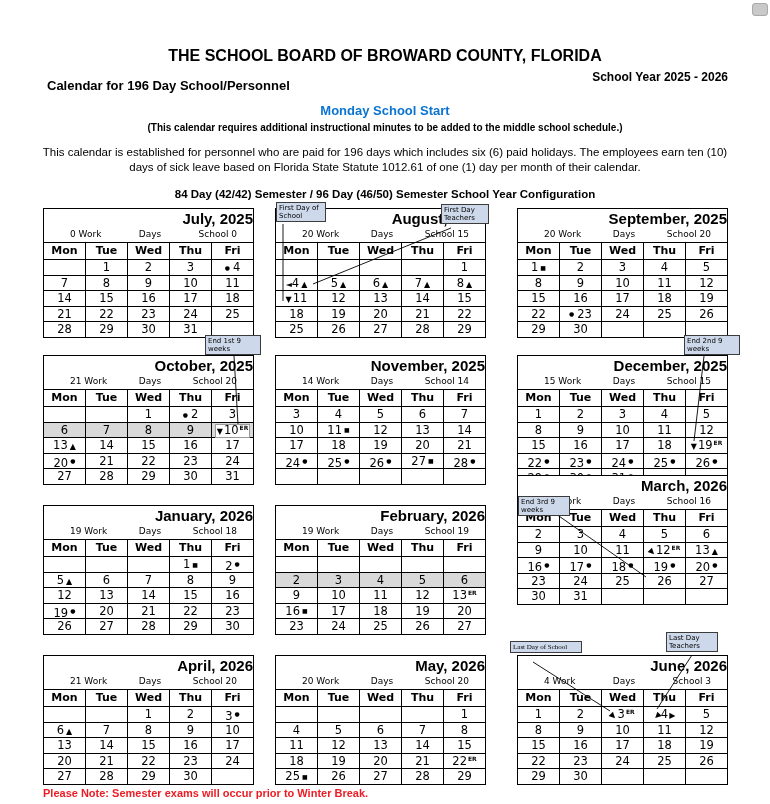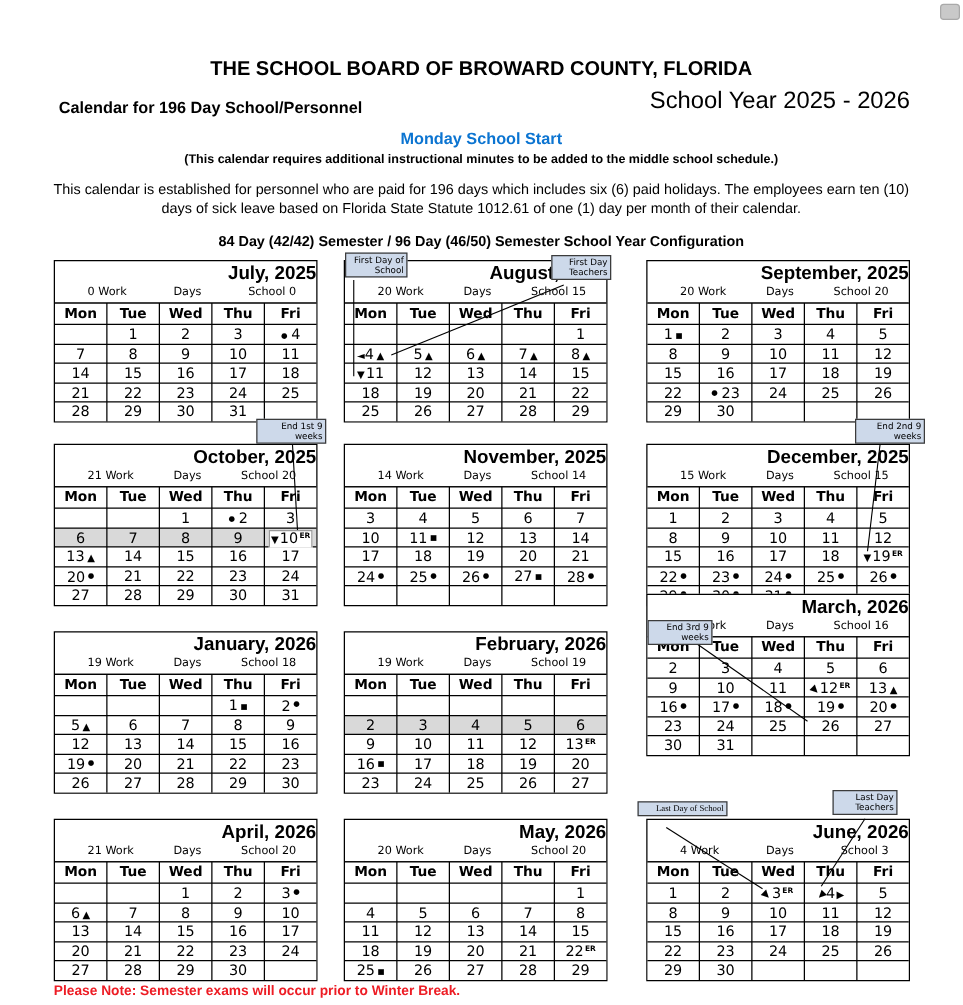--- a/index.html
+++ b/index.html
@@ -2,21 +2,21 @@
 <html><head>
 <meta charset="utf-8">
 <style>
   html,body{margin:0;padding:0;background:#fff;}
   #page{position:relative;width:770px;height:804px;background:#ffffff;overflow:hidden;
         font-family:"Liberation Sans",sans-serif;color:#000;}
   .abs{position:absolute;text-align:center;}
   
   #main-title{left:0;right:0;top:47px;text-align:center;font-size:16px;font-weight:bold;}
   #sub-left{left:47px;top:78px;font-size:13px;font-weight:bold;}
-  #sub-right{right:42px;top:70px;font-size:19px;font-weight:normal;}
+  #sub-right{right:42px;top:70px;font-size:12px;font-weight:bold;}
   #start-label{left:0;right:0;top:103px;text-align:center;font-size:13px;font-weight:bold;color:#0b74d1;}
   #paren-note{left:0;right:0;top:122px;text-align:center;font-size:10px;font-weight:bold;}
   #desc{left:40px;width:690px;top:145px;text-align:center;font-size:11.5px;line-height:1.32;}
   #config-line{left:0;right:0;top:188px;text-align:center;font-size:11.5px;font-weight:bold;}
   #footer-note{left:43px;top:787px;font-size:11px;font-weight:bold;color:#ed1c24;}
   
   #sb-thumb{left:752px;top:3px;width:14px;height:11px;background:#c9c9c9;border:1px solid #a9a9a9;border-radius:3px;}
   
   .month{position:absolute;width:211px;border:1.5px solid #000;background:#fff;box-sizing:border-box;z-index:1;}
   .m-title{height:20px;line-height:20px;text-align:right;font-weight:bold;font-size:15px;
@@ -37,21 +37,21 @@
   .a-tri_r{font-size:8px;margin-left:1px;}
   .s-arr_l{font-size:8px;margin-right:0px;}
   .s-arr_d{font-size:8px;margin-right:1px;}
   .s-arr_se{display:inline-block;transform:rotate(-45deg);font-size:8px;margin-right:1px;}
   .s-arr_sw{display:inline-block;transform:rotate(45deg);font-size:8px;margin-right:1px;}
   .er{font-size:6px;position:relative;top:-4px;margin-left:1px;font-weight:600;}
   .wbox{background:#fff;border:1px solid #9a9a9a;padding:0 1px;display:inline-block;line-height:11px;}
   
   #arrow-overlay{position:absolute;left:0;top:0;z-index:5;pointer-events:none;}
   .callout{position:absolute;z-index:6;background:#cdd9ea;border:1px solid #3c3c3c;
-           font-size:7px;line-height:1.15;text-align:right;padding:1px 2px;box-sizing:border-box;
+           font-size:7px;line-height:1.15;text-align:left;padding:1px 2px;box-sizing:border-box;
            font-family:"DejaVu Sans",sans-serif;}
 </style>
 </head>
 <body>
 
 <div id="page">
   <div class="abs" id="sb-thumb"></div>
 
   <div class="abs" id="main-title">THE SCHOOL BOARD OF BROWARD COUNTY, FLORIDA</div>
   <div class="abs" id="sub-left">Calendar for 196 Day School/Personnel</div>

